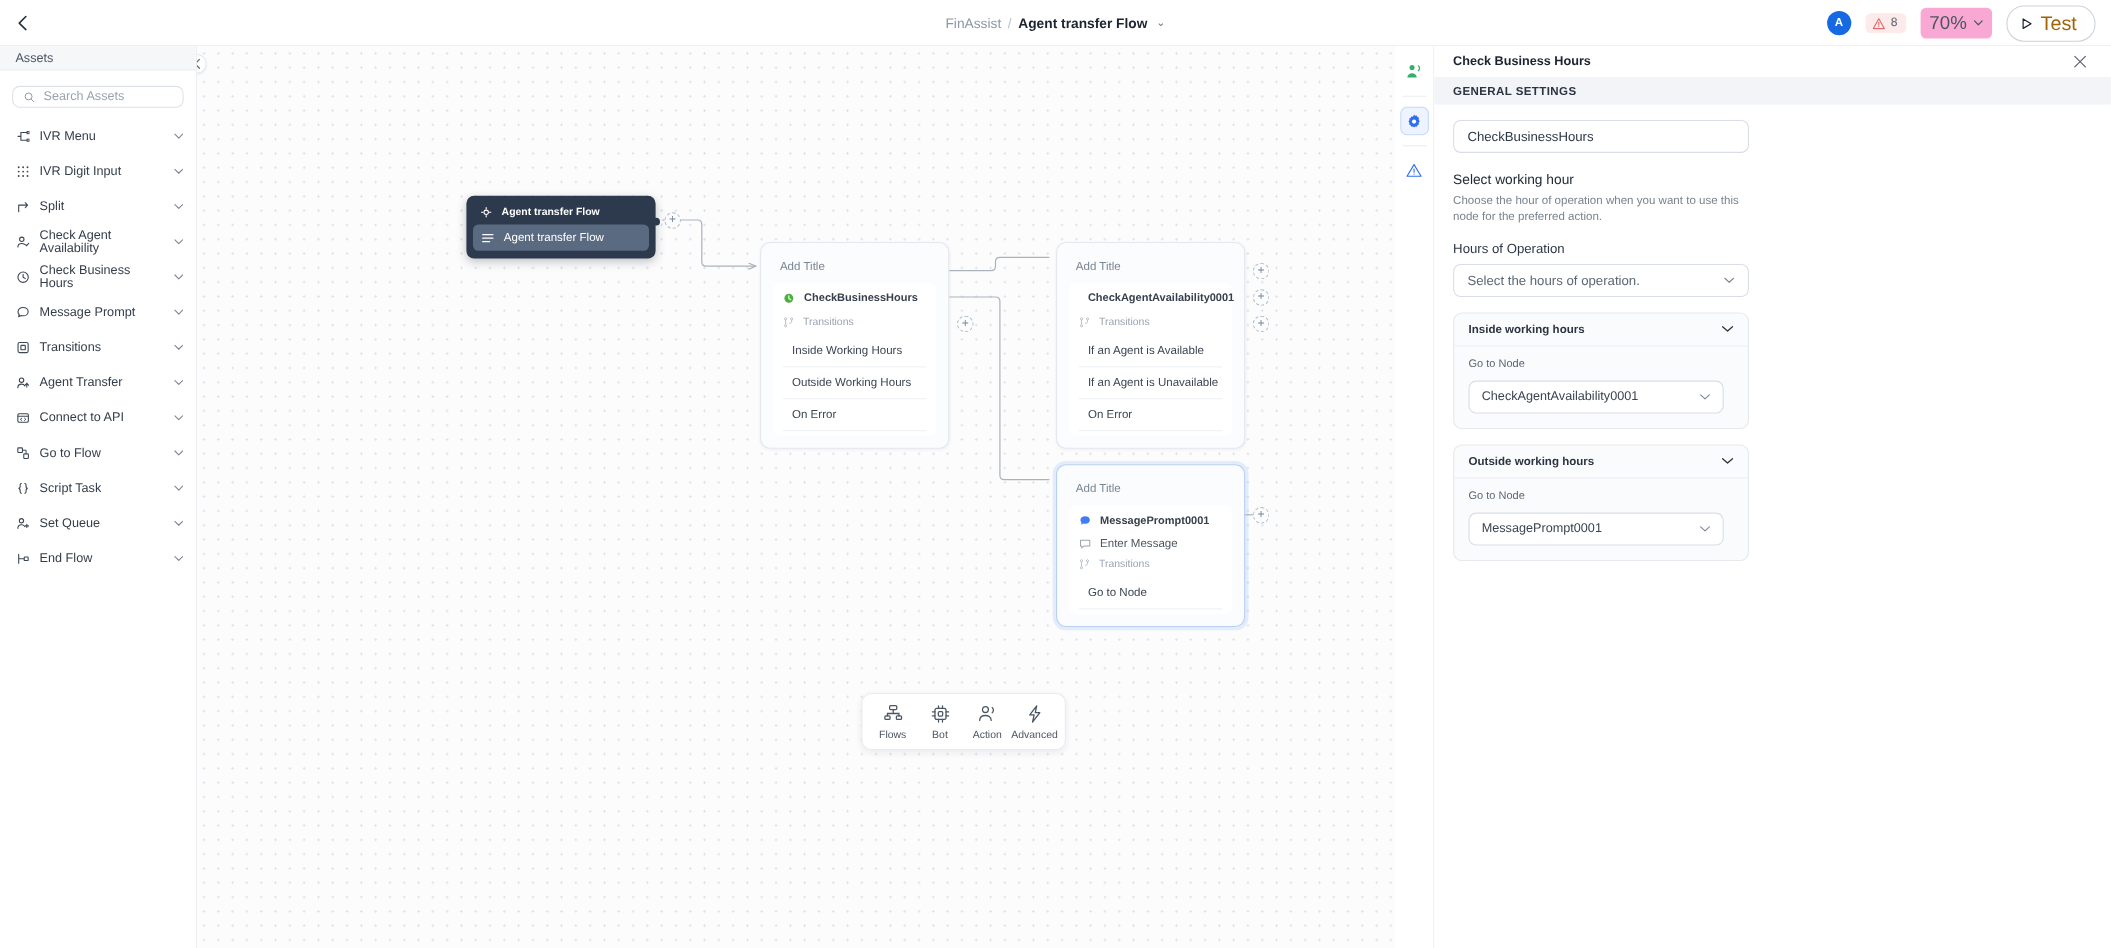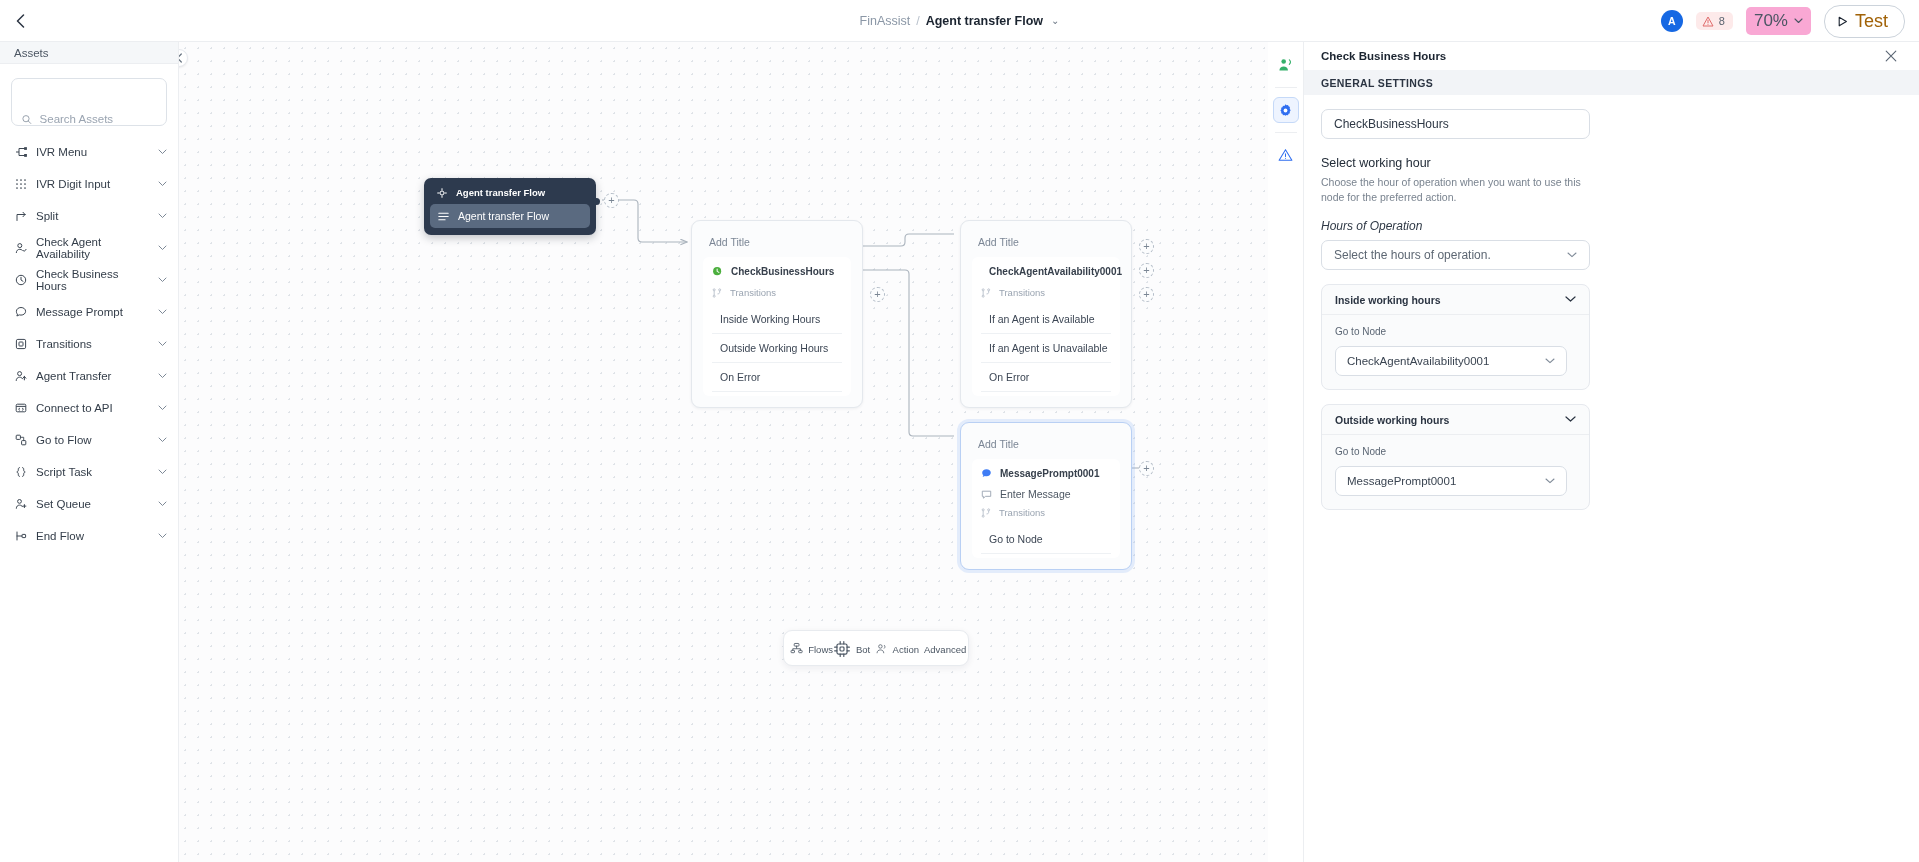--- a/index.html
+++ b/index.html
@@ -63,22 +63,22 @@
     background: #ffffff; border-right: 1px solid #eceef1;
   }
   .sidebar-head {
     height: 22px; padding: 0 0 0 14px; background: #f5f7f9;
     display: flex; align-items: center;
     font-size: 11.5px; color: #4c5663; font-weight: 400;
     border-bottom: 1px solid #eceef1;
   }
   .search-wrap { padding: 14px 11px 6px 11px; }
   .search-box {
-    display: flex; align-items: flex-end; gap: 8px;
-    height: 48px; border: 1px solid #dde2e8; border-radius: 7px;
+    display: flex; align-items: center; gap: 8px;
+    height: 20px; border: 1px solid #dde2e8; border-radius: 7px;
     padding: 0 10px; background: #fff;
   }
   .search-box input {
     border: 0; outline: 0; font-size: 11.5px; color: #37404c;
     width: 100%; font-family: "Liberation Sans", sans-serif; background: transparent;
   }
   .search-box input::placeholder { color: #9aa4b1; }
   .asset-list { padding: 4px 0 0 0; }
   .asset-item {
     display: flex; align-items: center; height: 32px;
@@ -156,21 +156,21 @@
   }
 
   
   .bottom-bar {
     position: absolute; left: 604px; top: 588px;
     background: #ffffff; border: 1px solid #e8ebef; border-radius: 9px;
     box-shadow: 0 2px 7px rgba(25,35,50,.07);
     display: flex; align-items: flex-start; gap: 0; padding: 9px 6px 7px 6px; z-index: 5;
   }
   .tool {
-    width: 43px; display: flex; flex-direction: row; align-items: center; gap: 5px;
+    width: 43px; display: flex; flex-direction: column; align-items: center; gap: 5px;
     cursor: pointer; color: #4b5663;
   }
   .tool-lbl { font-size: 9.5px; color: #4b5663; }
 
   
   .rail {
     position: absolute; top: 42px; left: 1268px; width: 36px; height: 820px;
     background: #ffffff; border-right: 1px solid #eceef1;
     display: flex; flex-direction: column; align-items: center; padding-top: 10px; gap: 6px;
   }
@@ -697,21 +697,21 @@
     </div>
 
     <div class="panel-section">GENERAL SETTINGS</div>
 
     <div class="panel-body">
       <input class="text-input" type="text" value="CheckBusinessHours" style="">
 
       <div class="section-title">Select working hour</div>
       <div class="section-desc">Choose the hour of operation when you want to use this node for the preferred action.</div>
 
-      <div class="field-label" style="margin-top:14px;font-style:italic;">Hours of Operation</div>
+      <div class="field-label" style="margin-top:14px;">Hours of Operation</div>
       <div class="select placeholder">
         <span>Select the hours of operation.</span>
         <span class="sel-caret">
           <svg width="10" height="6" viewBox="0 0 10 6" fill="none">
               <path d="M1 1l4 3.6L9 1" stroke="#818c99" stroke-width="1.1" stroke-linecap="round" stroke-linejoin="round"></path>
             </svg>
         </span>
       </div>
 
       

